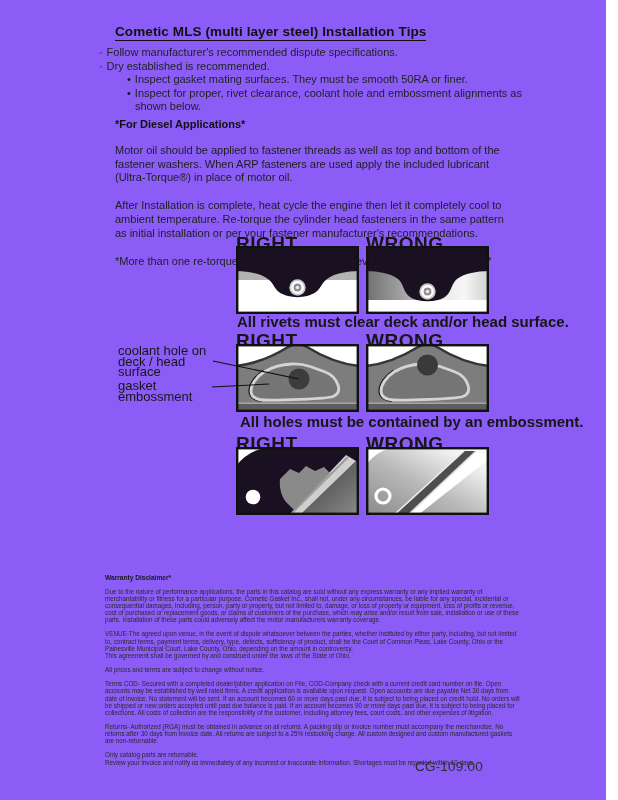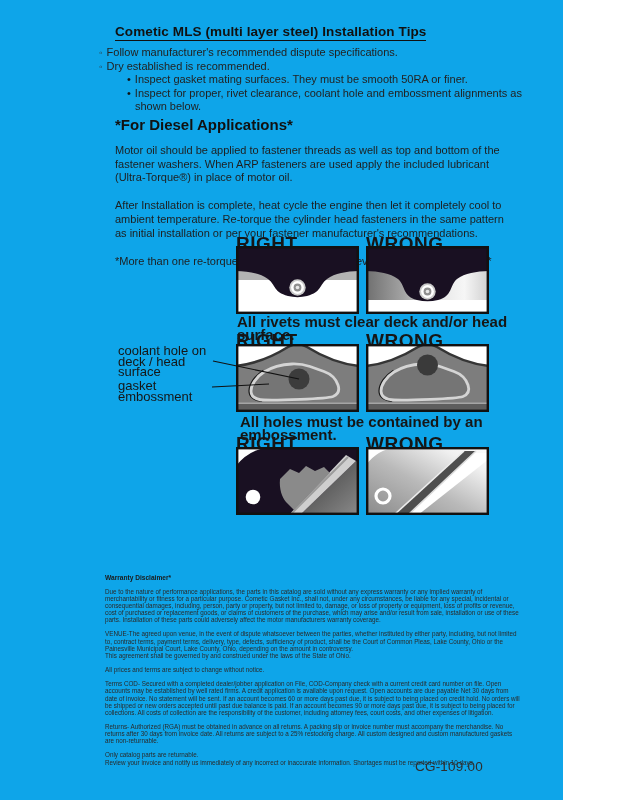--- a/index.html
+++ b/index.html
@@ -1,32 +1,32 @@
 <!DOCTYPE html>
 <html><head>
 <meta charset="utf-8">
 <style>
   html,body{margin:0;padding:0;background:#fff;}
-  .page{position:relative;width:563px;height:800px;background:#0ea5e9;
+  .page{position:relative;width:606px;height:800px;background:#8b5cf6;
         font-family:"Liberation Sans",sans-serif;color:#1c1c1c;overflow:hidden;}
 
   
   .doc-title{position:absolute;left:115px;top:24px;font-size:13.5px;font-weight:bold;
              color:#111;border-bottom:1.6px solid #111;padding-bottom:1px;letter-spacing:.1px;}
 
   
   .bullets{position:absolute;left:99px;top:46px;width:440px;font-size:11px;line-height:13.6px;color:#222;}
   .b{padding-left:11px;text-indent:-11px;}
   .b::before{content:"◦";margin-right:4px;font-size:10px;color:#333;}
   .sb{padding-left:36px;text-indent:-8px;}
   .sb::before{content:"•";margin-right:4px;color:#111;}
 
   
   .diesel{position:absolute;left:115px;top:118px;width:400px;font-size:11px;line-height:13.8px;color:#1e1e1e;}
-  .diesel h2{font-size:15px;margin:0 0 12px;color:#111;}
+  .diesel h2{font-size:11px;margin:0 0 12px;color:#111;}
   .diesel p{margin:0 0 14px;}
 
   
   .dg-title{position:absolute;width:123px;text-align:left;font-weight:bold;
             font-size:19px;letter-spacing:.5px;color:#161616;}
   .panel{position:absolute;width:123px;height:68px;}
   .dg-caption{position:absolute;font-weight:bold;font-size:15px;line-height:12.5px;color:#161616;}
 
   
   .callout{position:absolute;width:96px;text-align:left;font-size:13px;line-height:10.6px;color:#161616;}

